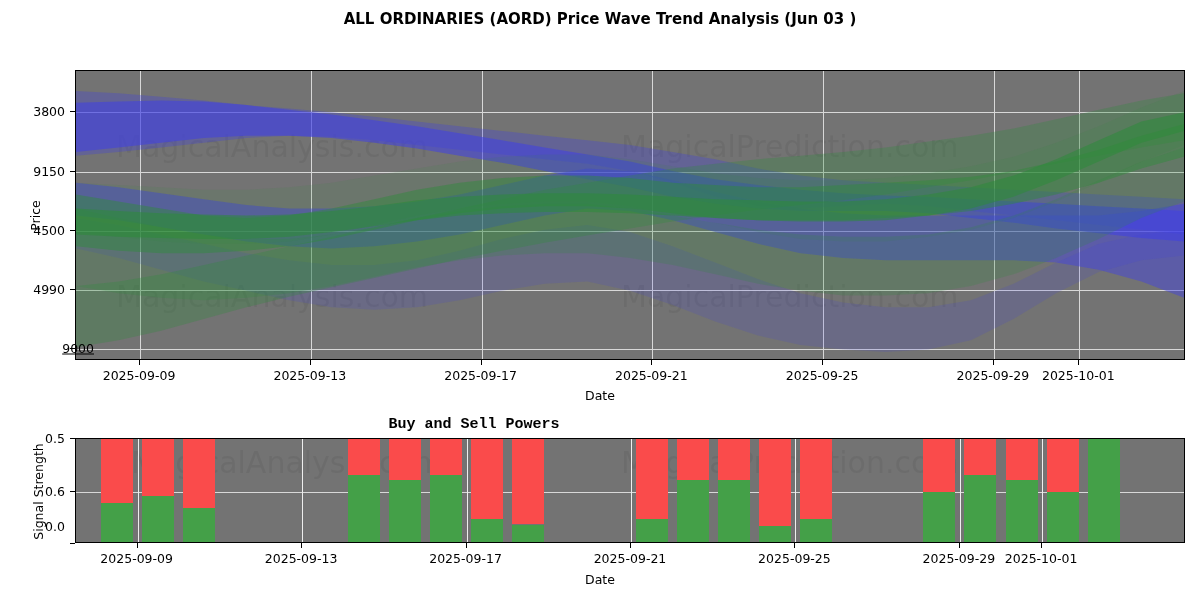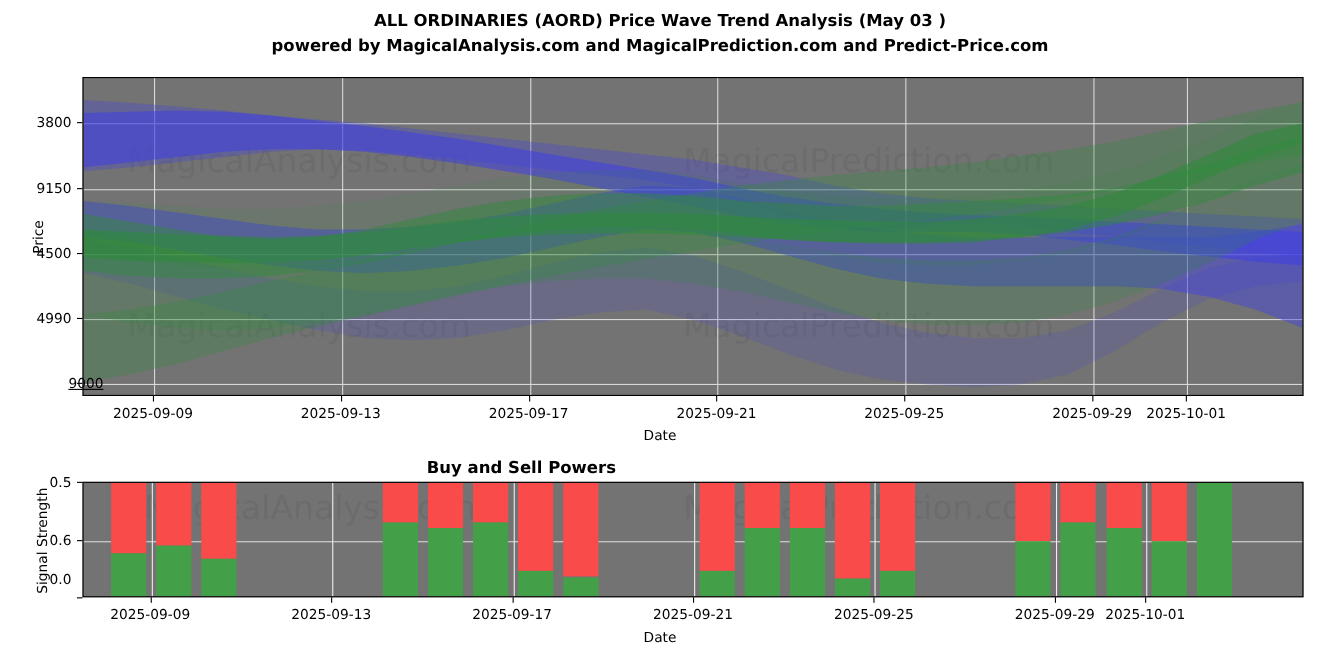--- a/index.html
+++ b/index.html
@@ -7,21 +7,21 @@
     width:1200px;height:600px;background:#ffffff;
     font-family:"DejaVu Sans","Liberation Sans",sans-serif;
     overflow:hidden;position:relative;
   }
   #stage{position:relative;width:1200px;height:600px;}
 
   
   .title-block{position:absolute;left:0;top:8px;width:1200px;text-align:center;}
   .title-line{font-size:15px;font-weight:bold;color:#000;line-height:22px;}
 
-  .subtitle-block{position:absolute;left:0;top:416px;width:948px;text-align:center;}
+  .subtitle-block{position:absolute;left:0;top:416px;width:948px;text-align:center;font-family:Liberation Mono, monospace;}
   .subtitle{font-size:15px;font-weight:bold;color:#000;}
 
   
   .panel{position:absolute;}
   .plot{position:absolute;border:1px solid #000;box-sizing:border-box;
         background:#737373;overflow:hidden;}
   .gridline-h{position:absolute;left:0;width:100%;height:1px;background:#d8d8d8;}
   .gridline-v{position:absolute;top:0;height:100%;width:1px;background:#d8d8d8;}
 
   .ytick-label{position:absolute;right:0;font-size:12.5px;color:#000;
@@ -46,22 +46,21 @@
   .bar{position:absolute;bottom:0;}
   .bar .sell{position:absolute;left:0;width:100%;top:0;background:#fa4b4b;}
   .bar .buy{position:absolute;left:0;width:100%;bottom:0;background:#44a048;}
 </style>
 </head>
 <body>
 
 <div id="stage">
 
   <div class="title-block">
-    <div class="title-line">ALL ORDINARIES (AORD) Price Wave Trend Analysis (May 03 )</div>
-    <div class="title-line">powered by MagicalAnalysis.com and MagicalPrediction.com and Predict-Price.com</div>
+    <div class="title-line">ALL ORDINARIES (AORD) Price Wave Trend Analysis (Jun 03 )</div>
   </div>
 
   <div class="panel" id="panel-price" style="left:0;top:0;width:1200px;height:410px;">
 
     <div class="plot" id="plot-price" style="left:75px;top:70px;width:1110px;height:290px;">
 
       <div class="wm" style="left:40px;top:58px;">MagicalAnalysis.com</div>
       <div class="wm" style="left:545px;top:58px;">MagicalPrediction.com</div>
       <div class="wm" style="left:40px;top:208px;">MagicalAnalysis.com</div>
       <div class="wm" style="left:545px;top:208px;">MagicalPrediction.com</div>

